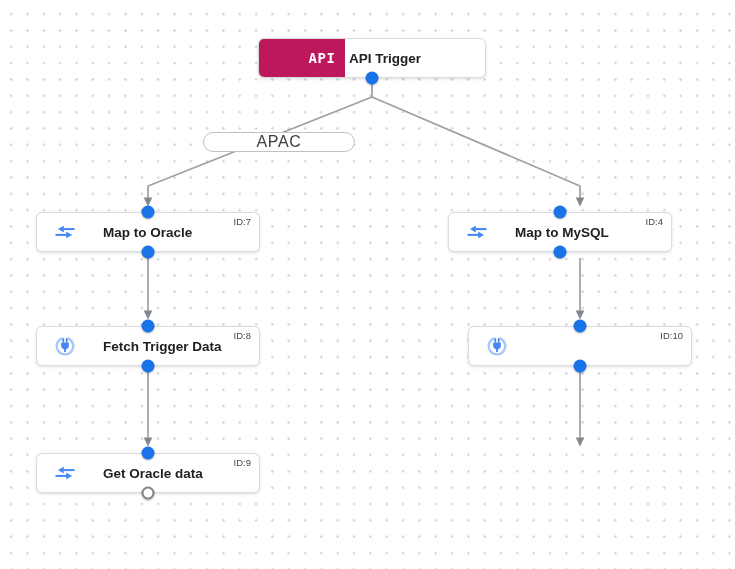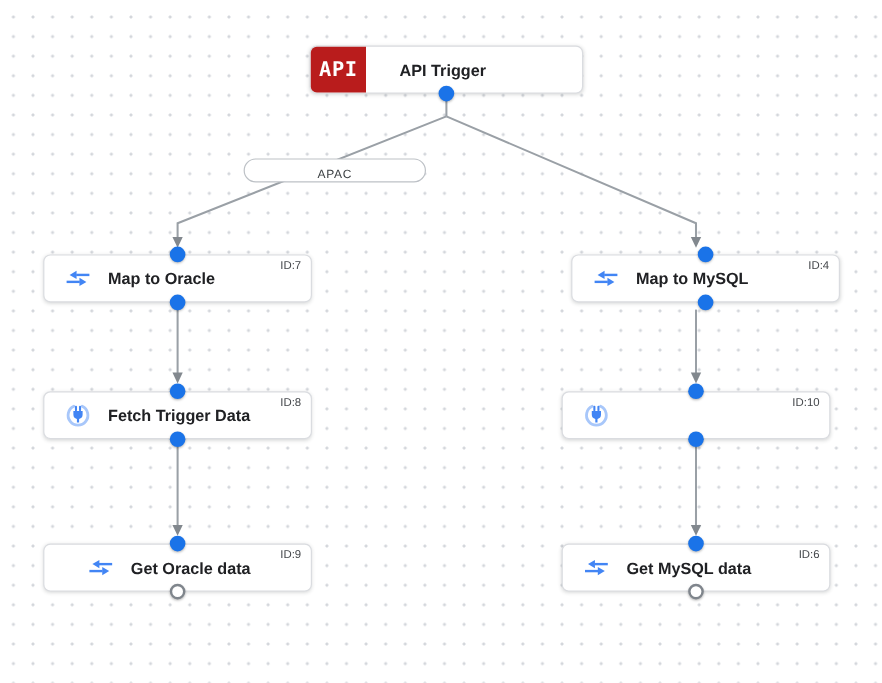--- a/index.html
+++ b/index.html
@@ -11,58 +11,58 @@
     background-position:3px 6px;
   }
   svg.edges{position:absolute; left:0; top:0; z-index:1; pointer-events:none;}
   .edge{stroke:#9aa0a6; stroke-width:1.7; fill:none;}
   .arrowhead{fill:#82888e; stroke:none;}
 
   .branch-label{
     position:absolute; z-index:2; box-sizing:border-box;
     background:#fff; border:1px solid #bdc1c6; border-radius:10px;
     display:flex; align-items:flex-end; justify-content:center;
-    font-size:10px; color:#3c4043; letter-spacing:.6px;
+    font-size:16px; color:#3c4043; letter-spacing:.6px;
   }
   #branch-apac{left:203px; top:132px; width:152px; height:20px;}
   #branch-us{left:420px; top:132px; width:150px; height:20px;}
 
   .node{
     position:absolute; z-index:3; box-sizing:border-box;
     width:224px; height:40px; background:#fff;
     border:1px solid #dadce0; border-radius:6px;
     box-shadow:0 1px 3px rgba(60,64,67,.18);
     display:flex; align-items:center;
   }
   .node .icon{width:24px; height:24px; margin-left:16px; display:flex; align-items:center; justify-content:center; flex:0 0 auto;}
-  .node .title{margin-left:13px; font-size:13.5px; font-weight:bold; color:#202124; white-space:nowrap;}
+  .node .title{margin-left:26px; font-size:13.5px; font-weight:bold; color:#202124; white-space:nowrap;}
   .node .id-label{position:absolute; top:3px; right:8px; font-size:9.5px; color:#44474b;text-align:right;}
 
   .dot{
     position:absolute; z-index:4; width:13px; height:13px; border-radius:50%;
     background:#1a73e8; left:50%; transform:translate(-50%,-50%);
     box-shadow:0 1px 2px rgba(0,0,0,.28);
   }
   .dot.top{top:-1px;}
   .dot.bottom{top:calc(100% + 1px);}
   .dot.end{box-sizing:border-box; background:#fff; border:2px solid #7f858c;}
 
   #node-trigger{left:258px; top:38px; width:228px; height:40px; padding:0;}
   #node-trigger .badge{
-    width:46px; height:38px; background:#b91c1c; border-radius:5px 0 0 5px;
+    width:46px; height:38px; background:#be185d; border-radius:5px 0 0 5px;
     display:flex; align-items:center; justify-content:center;
     color:#fff; font-family:"DejaVu Sans Mono", monospace; font-weight:bold;
-    font-size:17px; letter-spacing:.5px; flex:0 0 auto;
+    font-size:14px; letter-spacing:.5px; flex:0 0 auto;padding-left:40px;
   }
-  #node-trigger .title{margin-left:28px;}
+  #node-trigger .title{margin-left:4px;}
 
   #node-map-oracle   {left:36px;  top:212px;}
   #node-fetch-oracle {left:36px;  top:326px;}
-  #node-get-oracle   {left:36px;  top:453px;padding-left:19px;}
-  #node-map-mysql    {left:476px; top:212px;}
+  #node-get-oracle   {left:36px;  top:453px;}
+  #node-map-mysql    {left:448px; top:212px;}
   #node-fetch-mysql  {left:468px; top:326px;}
   #node-get-mysql    {left:468px; top:453px;}
 </style>
 </head>
 <body>
 
 <div id="canvas">
 
   <svg class="edges" width="735" height="569" viewBox="0 0 735 569">
 
@@ -172,30 +172,14 @@
             <rect x="12.9" y="3.4" width="1.9" height="5" rx="0.9"></rect>
             <path d="M7.8 8.2 h8.4 v3.2 a4.2 4.2 0 0 1 -3.2 4.07 V18.6 h-2 v-3.13 A4.2 4.2 0 0 1 7.8 11.4 Z"></path>
           </g>
         </svg>
     </span>
     <div class="id-label">ID:10</div>
     <div class="dot top"></div>
     <div class="dot bottom"></div>
   </div>
 
-  <div class="node" id="node-get-mysql">
-    <span class="icon">
-      <svg width="20" height="14" viewBox="0 0 20 14">
-          <g fill="#4285f4">
-            <rect x="8.5" y="3.1" width="11" height="2"></rect>
-            <polygon points="8.8,0.7 8.8,7.5 3,4.1"></polygon>
-            <rect x="0.5" y="8.9" width="11" height="2"></rect>
-            <polygon points="11.2,6.5 11.2,13.3 17,9.9"></polygon>
-          </g>
-        </svg>
-    </span>
-    <div class="title">Get MySQL data</div>
-    <div class="id-label">ID:6</div>
-    <div class="dot top"></div>
-    <div class="dot bottom end"></div>
-  </div>
 
 </div>
 
 </body></html>

